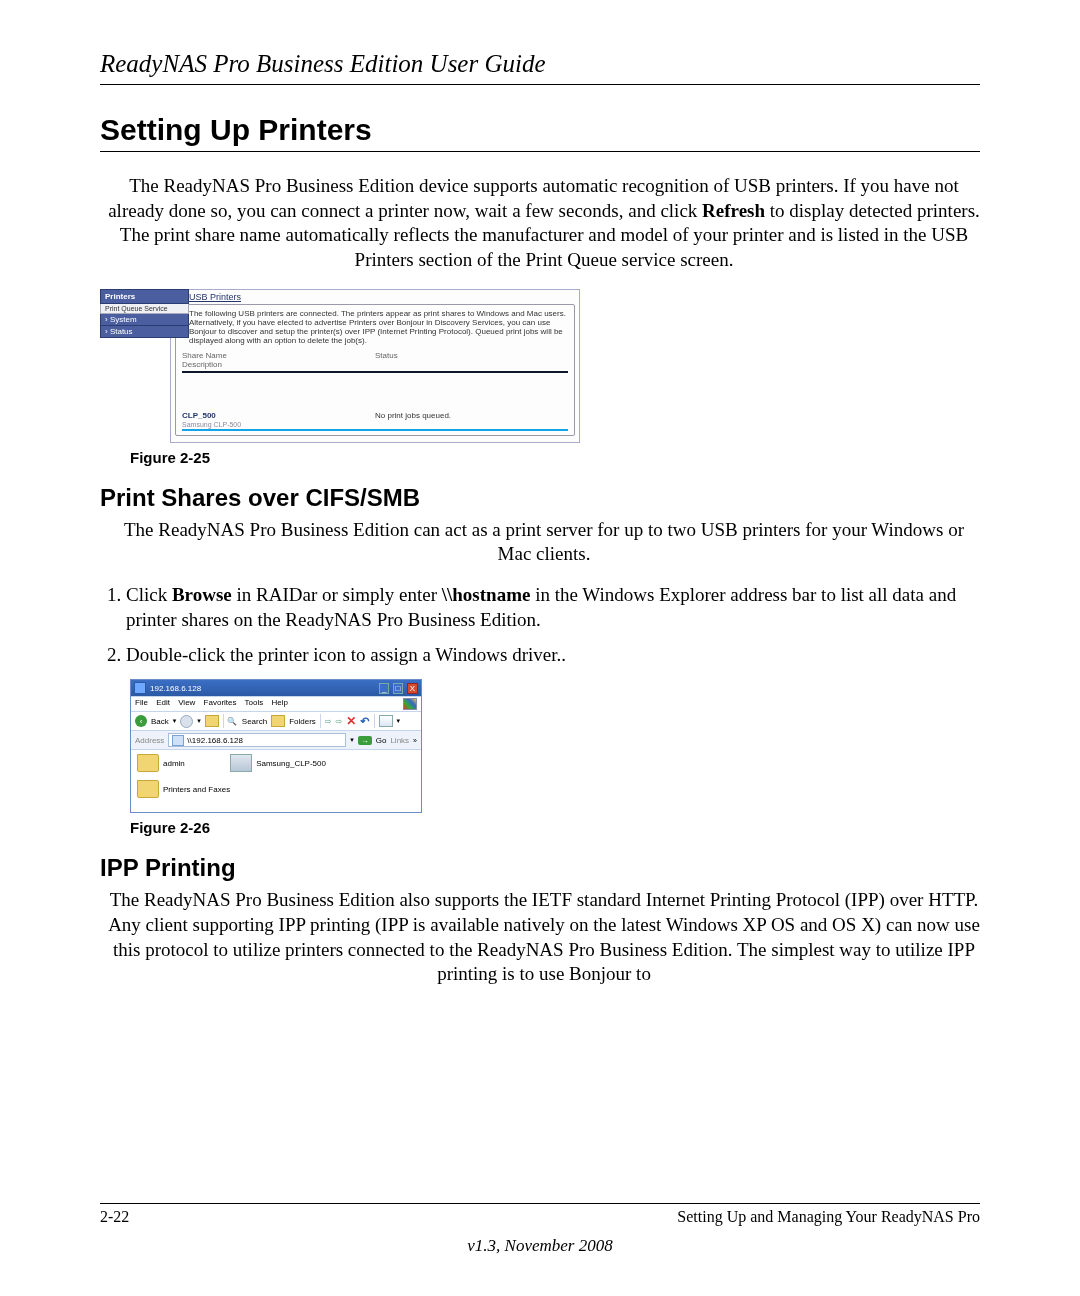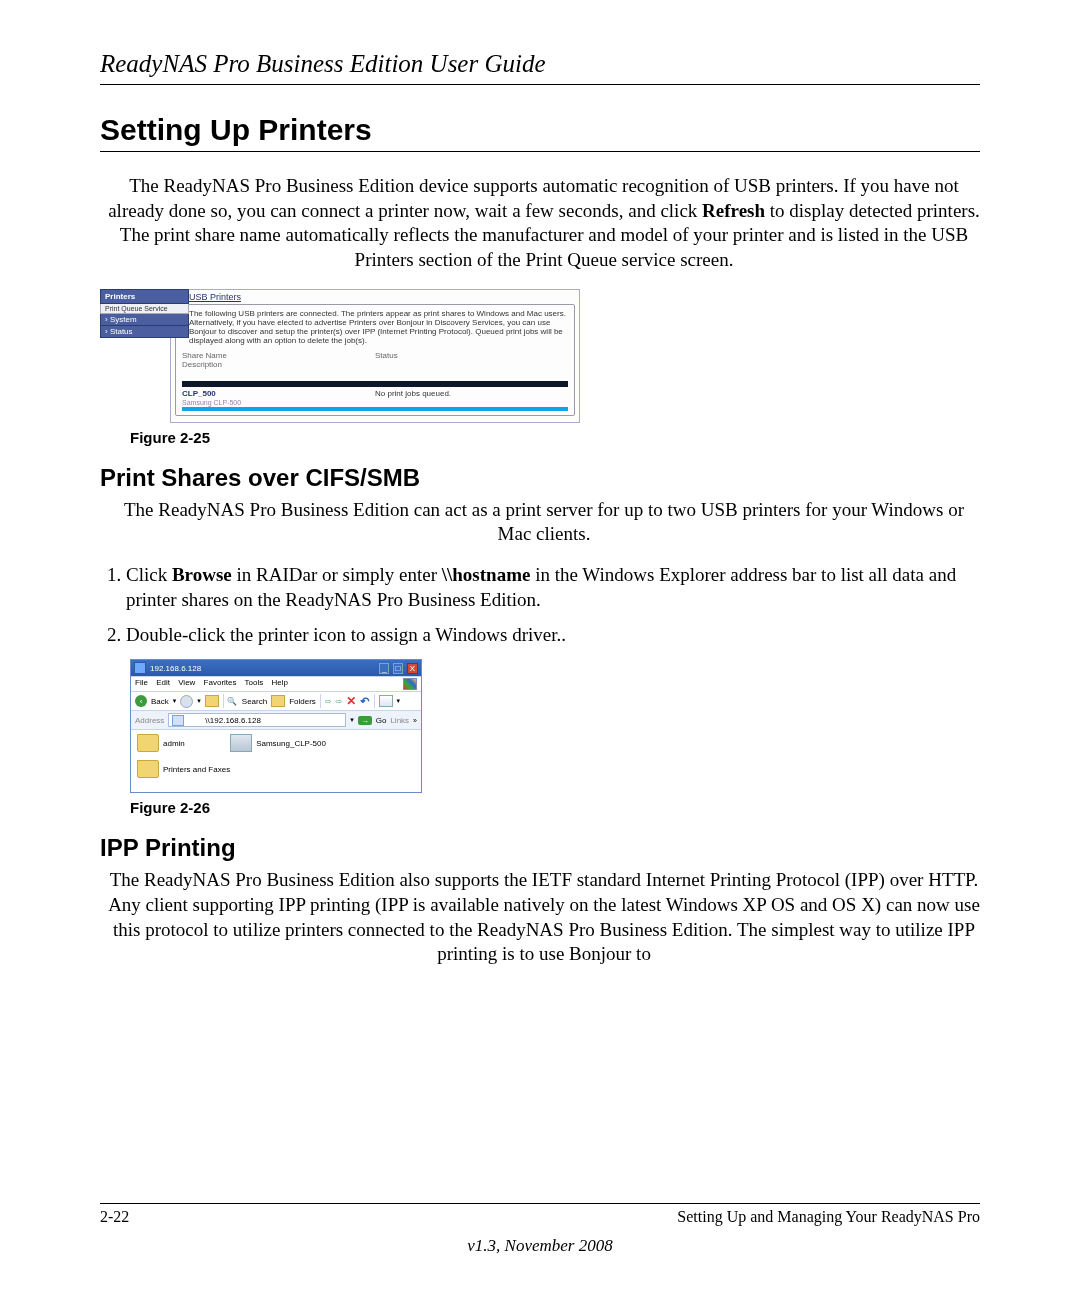--- a/index.html
+++ b/index.html
@@ -113,30 +113,31 @@
     padding:4px 6px;
     font-family: Arial,sans-serif;
     font-size:8px;
     color:#333;
   }
   .fig25-panel .cols {
     display:flex;
     color:#666;
     margin-top:6px;
     font-size:8px;
-    border-bottom:6px solid #0f172a;
-    padding-bottom:12px;
+    border-bottom:2px solid #0f172a;
+    padding-bottom:2px;
   }
   .fig25-panel .cols .c1{flex:1;}
   .fig25-panel .cols .c2{flex:1;}
   .fig25-panel .row {
     display:flex;
     font-size:8px;
     padding-top:2px;
-    border-bottom:4px solid #0ea5e9;
+    border-bottom:2px solid #0ea5e9;
+    margin-top:36px;
   }
   .fig25-panel .row .c1{flex:1;}
   .fig25-panel .row .c2{flex:1;}
   .fig25-panel .row .c1 b{color:#23356b; font-weight:bold;}
   .fig25-panel .row .c1 .desc{color:#8a8aa2; font-size:7px;}
   .fig25 .clear{clear:both;}
 
   
   .fig26 {
     width: 290px;
@@ -193,21 +194,21 @@
     gap:4px;
     background:#eef3fb;
   }
   .fig26 .addrbar .lbl{color:#888;}
   .fig26 .addrbar .ainput{
     flex:1;
     background:#fff;
     border:1px solid #a9bcd8;
     height:12px;
     display:flex;align-items:center;padding:0 3px;
-    gap:21px;
+    gap:3px;
   }
   .fig26 .addrbar .compicon{width:10px;height:9px;background:#cfe0f8;border:1px solid #7aa2d6;}
   .fig26 .addrbar .go{background:#3a9c3a;color:#fff;border-radius:2px;padding:0 3px;}
   .fig26 .content{
     display:flex;
     padding:4px 6px 14px 6px;
   }
   .fig26 .content .col{display:flex;flex-direction:column;gap:8px;}
   .fig26 .content .item{display:flex;align-items:center;gap:4px;}
   .fig26 .content .folder2{width:20px;height:16px;background:#f2d573;border:1px solid #c9a83a;border-radius:0 2px 2px 2px;}

